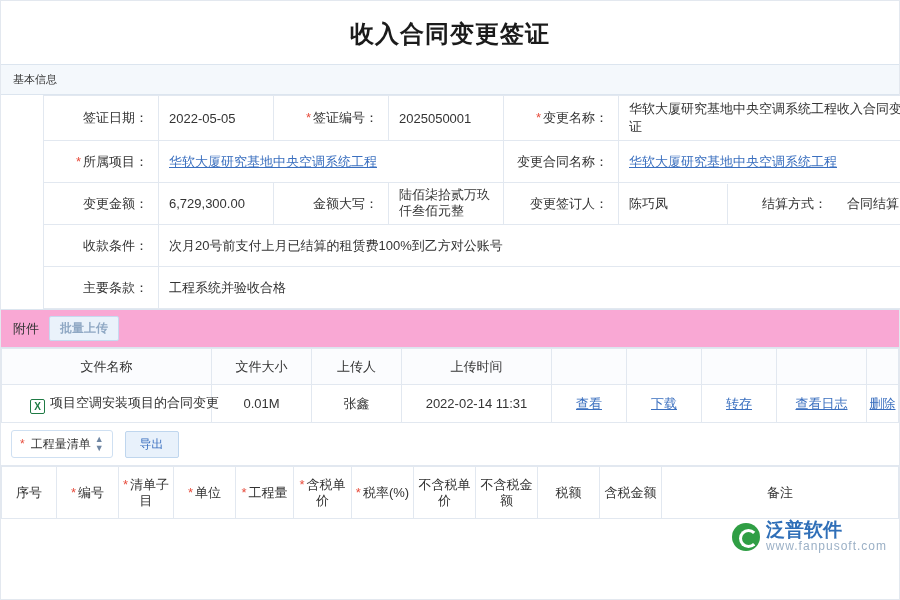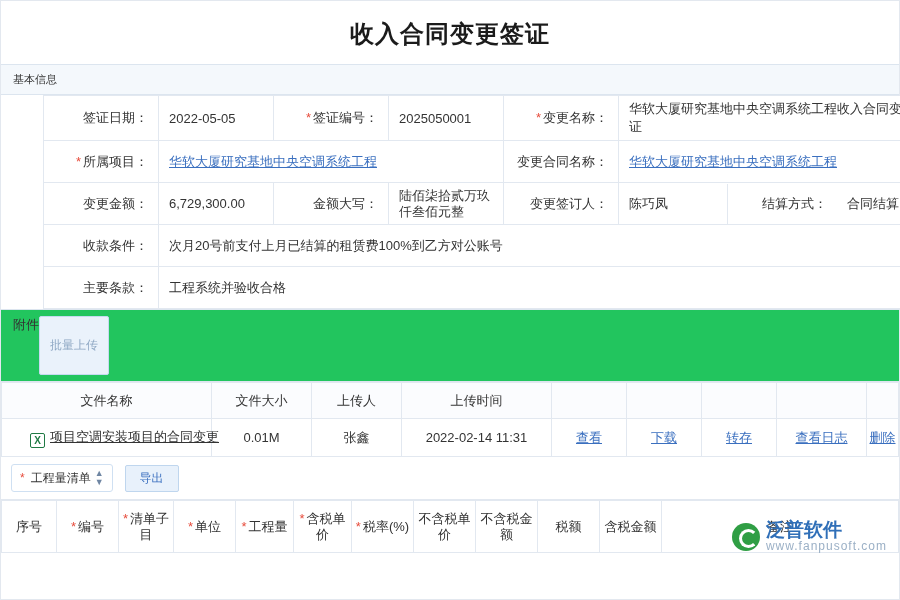--- a/index.html
+++ b/index.html
@@ -62,40 +62,42 @@
   td.val {
     color: #333;
     background: #ffffff;
   }
   .req { color: #e74c3c; margin-right: 2px; }
   .link {
     color: #3a6fbf;
     text-decoration: underline;
     cursor: pointer;
   }
-  .wrapval { line-height: 16px; }
+  .wrapval { line-height: 16px; font-family: Liberation Mono, monospace; }
 
   
   .attach-bar {
     display: flex;
-    gap: 0;
-    background: #22c55e;
+    align-items: center;
+    gap: 10px;
+    background: #f9a8d4;
     border-top: 1px solid #dce5ef;
     border-bottom: 1px solid #dce5ef;
     padding: 6px 12px;
   }
   .attach-bar .lbltxt { font-size: 13px; color: #333; }
   .btn-upload {
     background: #eaf2fb;
     border: 1px solid #c6daf0;
     color: #8fa8c4;
     font-size: 12px;
-    padding: 20px 10px;
+    padding: 3px 10px;
     border-radius: 2px;
     cursor: pointer;
+    font-weight: bold;
   }
 
   table.files {
     width: 100%;
     border-collapse: collapse;
     table-layout: fixed;
   }
   table.files th {
     border: 1px solid #e2e8f0;
     background: #fbfcfe;
@@ -109,21 +111,20 @@
     border: 1px solid #e2e8f0;
     height: 38px;
     font-size: 13px;
     text-align: center;
     color: #333;
   }
   td.filecell {
     text-align: left;
     padding-left: 28px;
     white-space: nowrap;
-    text-decoration: underline;
   }
   .xls-icon {
     display: inline-block;
     width: 15px; height: 15px;
     background: #ffffff;
     border: 1px solid #1f7a44;
     color: #1f7a44;
     font-size: 10px;
     line-height: 13px;
     text-align: center;

